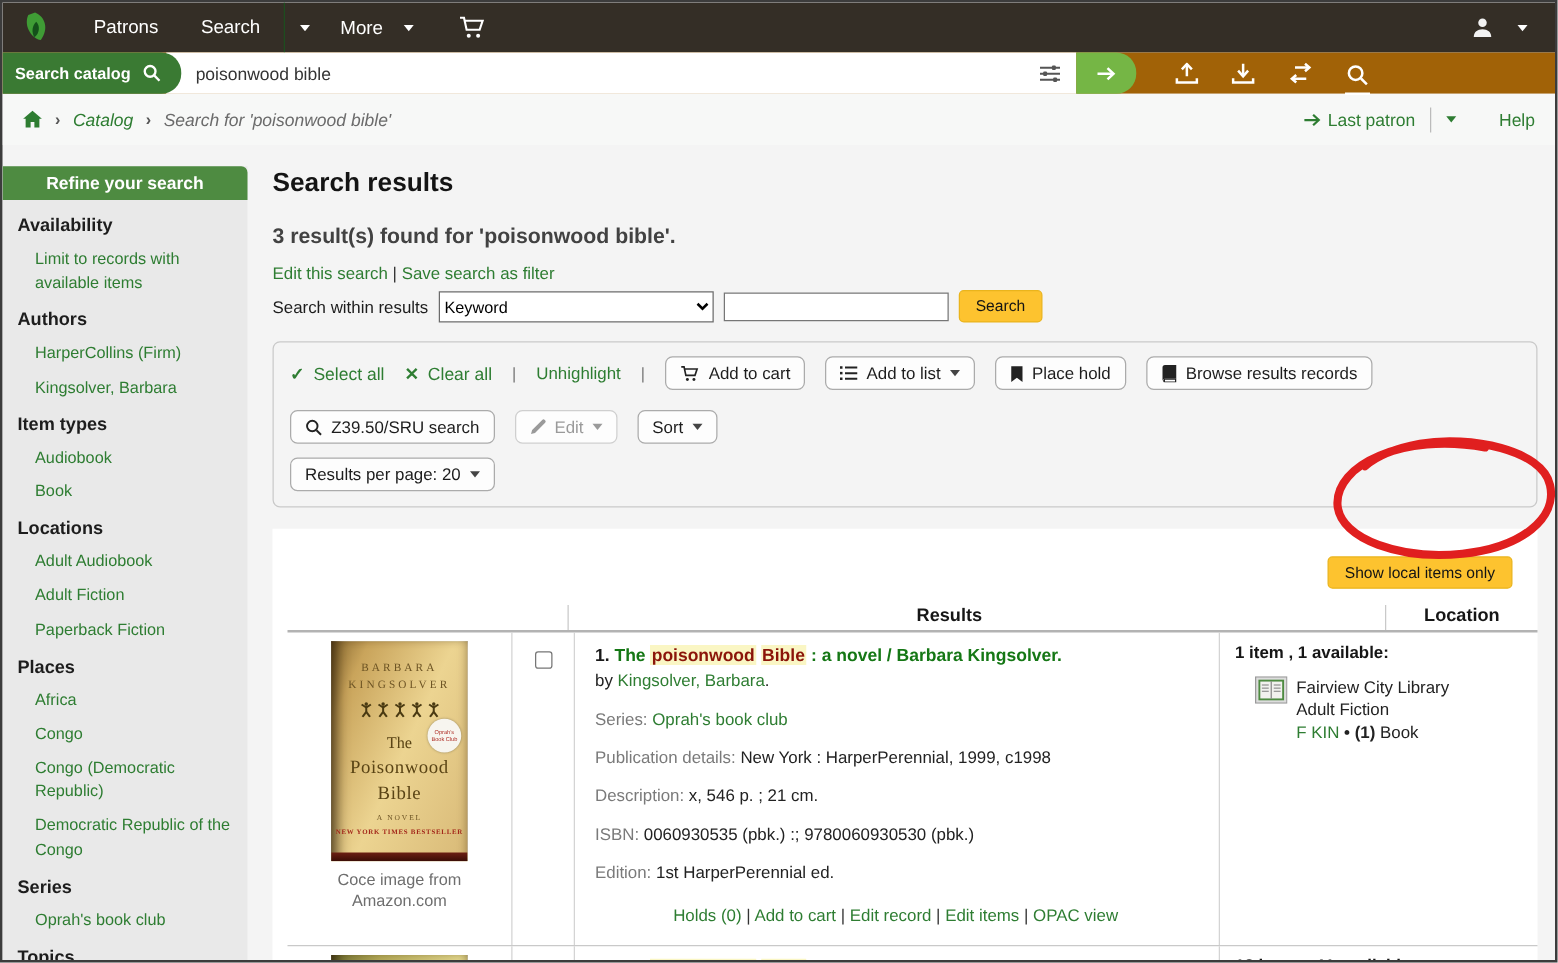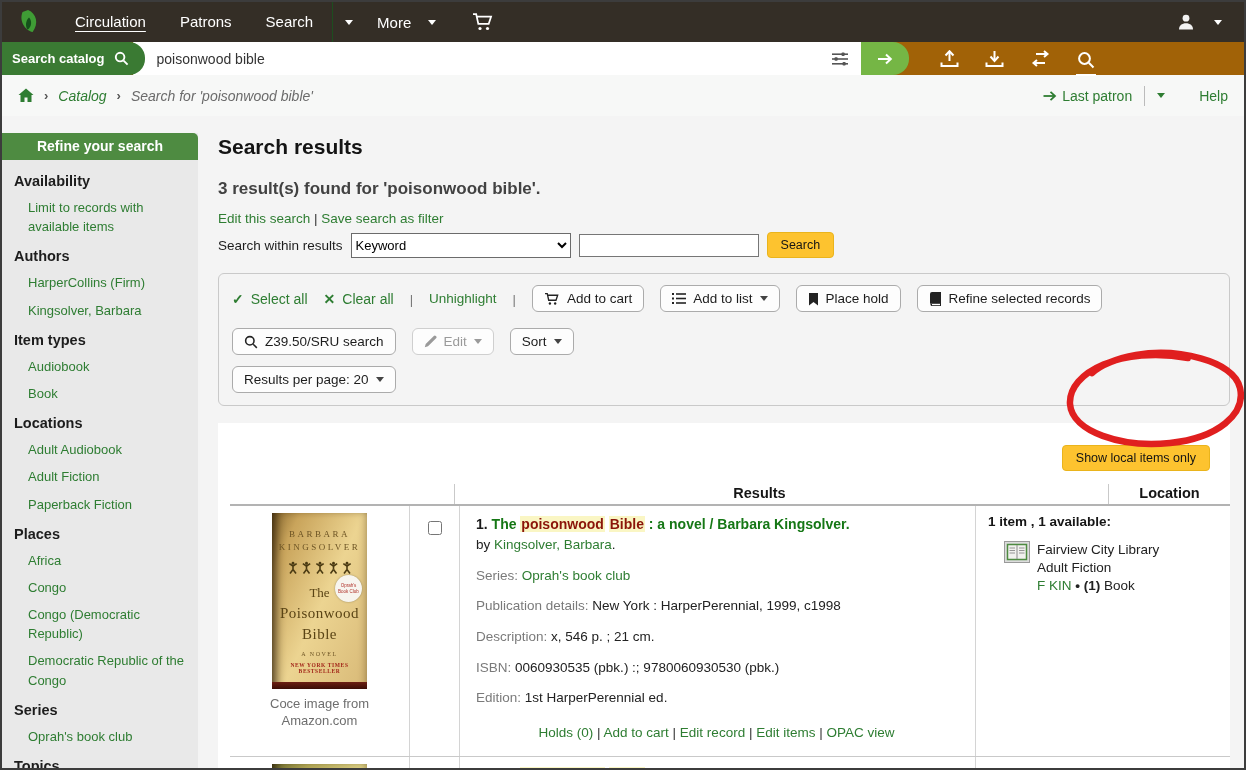--- a/index.html
+++ b/index.html
@@ -100,21 +100,21 @@
   .fvalue a { color:#2e7d32; text-decoration:none; }
   .rec-links { text-align:center; margin-top:15px; padding-right:4px; }
   .rec-links a { color:#2e7d32; text-decoration:none; }
   .rec-links a + a::before { content:" | "; color:#333; }
   .loc-summary { font-weight:bold; color:#161616; }
   .holding { display:flex; gap:7px; margin-top:12px; padding-left:16px; line-height:1.35; }
   .holding .txt { color:#222; }
   .callnum { color:#2e7d32; text-decoration:none; }
   .cnt { font-weight:bold; }
   
-  .cover { width:95px; height:176px; position:relative; overflow:hidden; text-align:center;
+  .cover { width:109px; height:176px; position:relative; overflow:hidden; text-align:center;
     font-family:"Liberation Serif", serif; color:#5a4415;
     background:linear-gradient(115deg,#8a6a30 0%,#c9a45b 16%,#ecd491 52%,#d8b977 100%);
     box-shadow:inset 10px 0 10px -6px rgba(40,25,5,.8), inset -4px 0 8px -4px rgba(70,45,10,.5);
   }
   .cover.greenish { background:linear-gradient(112deg,#6e6e30 0%,#b5ab58 22%,#e4d88c 58%,#cdbd6c 100%); }
   .cov-author { font-size:9px; letter-spacing:2.5px; margin-top:3px; color:#6d5424; }
   .cover .top-pad { padding-top:13px; }
   .cov-figures { margin-top:9px; }
   .cov-the { font-size:13px; margin-top:7px; }
   .cov-title { font-size:15px; margin-top:4px; letter-spacing:.5px; }
@@ -135,21 +135,20 @@
 
 <div class="page">
 
   <div class="topnav">
     <span class="logo icn">
       <svg width="22" height="26" viewBox="0 0 24 28">
           <path d="M11 1 C20 5 23 15 16 25 C7 23 1 12 5 3 Z" fill="#3f9c35"></path>
           <path d="M12 9 C15.5 12.5 15 19 10.5 22.5 C7.5 18.5 8.5 12 12 9 Z" fill="#14501a"></path>
         </svg>
     </span>
-    <a href="#" class="navitem active">Circulation</a>
     <a href="#" class="navitem">Patrons</a>
     <a href="#" class="navitem">Search</a>
     <span class="nav-divider"></span>
     <span class="caret"></span>
     <a href="#" class="more">
         <span>More</span>
         <span class="caret"></span>
       </a>
     <a href="#" class="cartbtn">
       <span class="icn">
@@ -375,21 +374,21 @@
             <span>Place hold</span>
           </button>
           <button class="btn-outline">
             <span class="icn">
                 <svg width="13" height="14" viewBox="0 0 13 14">
                   <path d="M1 2 a2 2 0 0 1 2 -2 h9 v11 h-9 a2 2 0 0 0 -2 2 Z" fill="#222"></path>
                   <path d="M3 11 h9 v3 h-9 a1.5 1.5 0 0 1 0 -3 Z" fill="#222"></path>
                   <rect x="3" y="11.8" width="8" height="1.4" fill="#fff"></rect>
                 </svg>
               </span>
-            <span>Refine selected records</span>
+            <span>Browse results records</span>
           </button>
           <button class="btn-outline">
             <span class="icn">
                 <svg width="14" height="14" viewBox="0 0 18 18" fill="none" stroke="#222" stroke-width="2">
                   <circle cx="7.5" cy="7.5" r="5.4"></circle>
                   <line x1="11.8" y1="11.8" x2="16.5" y2="16.5"></line>
                 </svg>
               </span>
             <span>Z39.50/SRU search</span>
           </button>

